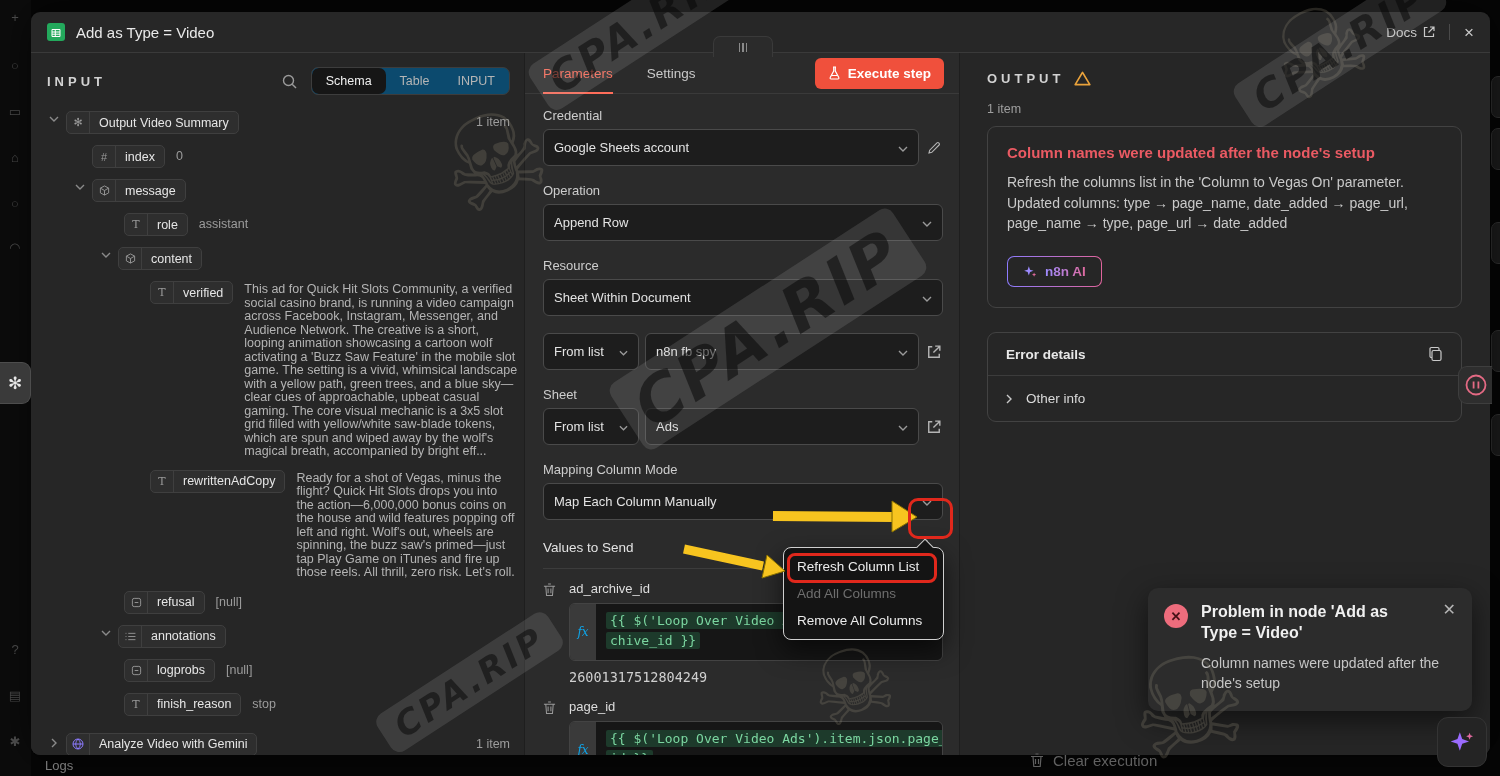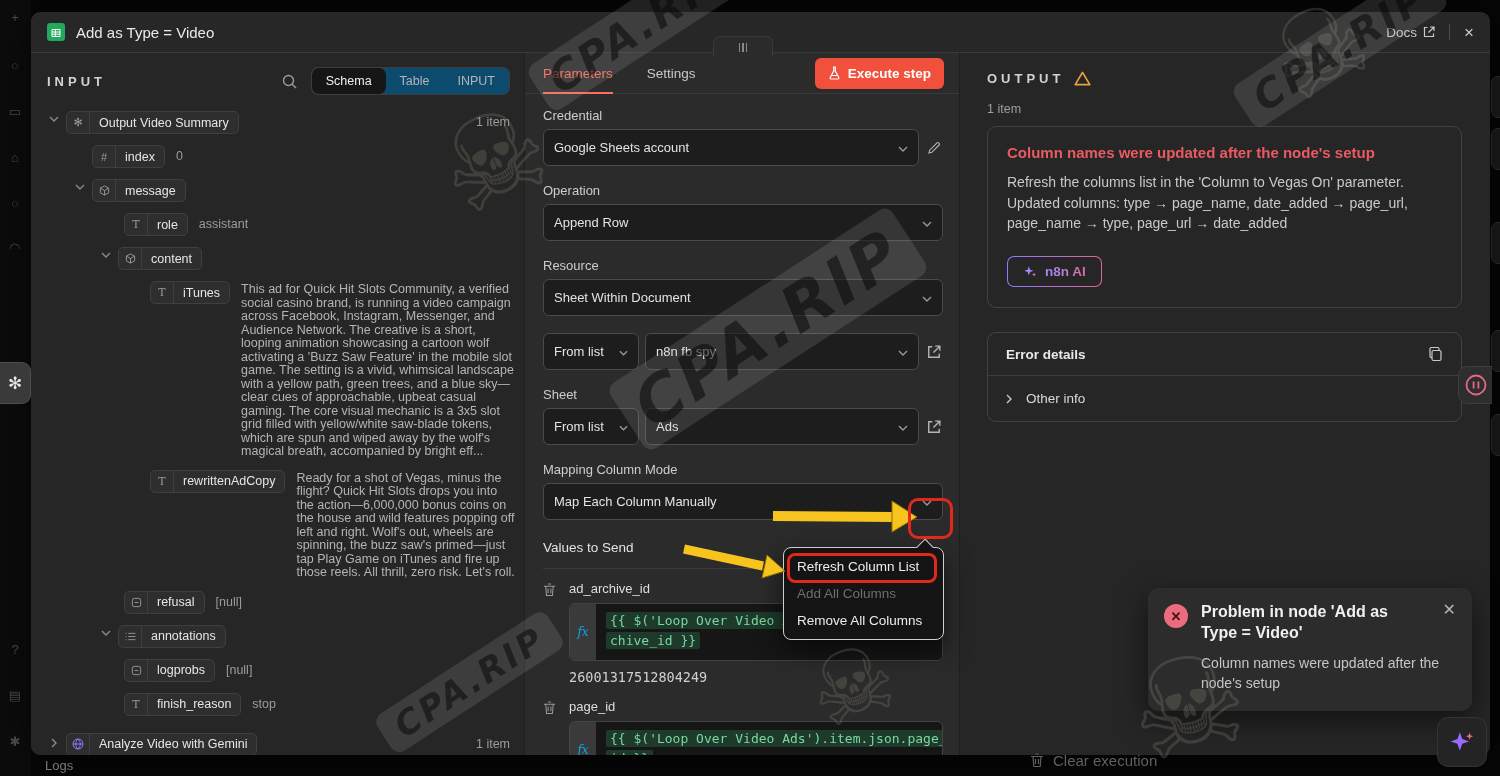--- a/index.html
+++ b/index.html
@@ -261,21 +261,21 @@
                   </svg>
                 </span>
                 <span class="lb">content</span>
               </span>
           </div>
 
           <div class="trow" style="padding-left:84px">
             <span class="exp"></span>
             <span class="pill">
                 <span class="ic tser">T</span>
-                <span class="lb">iTunes</span>
+                <span class="lb">verified</span>
               </span>
             <span class="tblock" style="width:292px">This ad for Quick Hit Slots Community, a verified social casino brand, is running a video campaign across Facebook, Instagram, Messenger, and Audience Network. The creative is a short, looping animation showcasing a cartoon wolf activating a 'Buzz Saw Feature' in the mobile slot game. The setting is a vivid, whimsical landscape with a yellow path, green trees, and a blue sky—clear cues of approachable, upbeat casual gaming. The core visual mechanic is a 3x5 slot grid filled with yellow/white saw-blade tokens, which are spun and wiped away by the wolf's magical breath, accompanied by bright eff...</span>
           </div>
 
           <div class="trow" style="padding-left:84px">
             <span class="exp"></span>
             <span class="pill">
                 <span class="ic tser">T</span>
                 <span class="lb">rewrittenAdCopy</span>
               </span>

